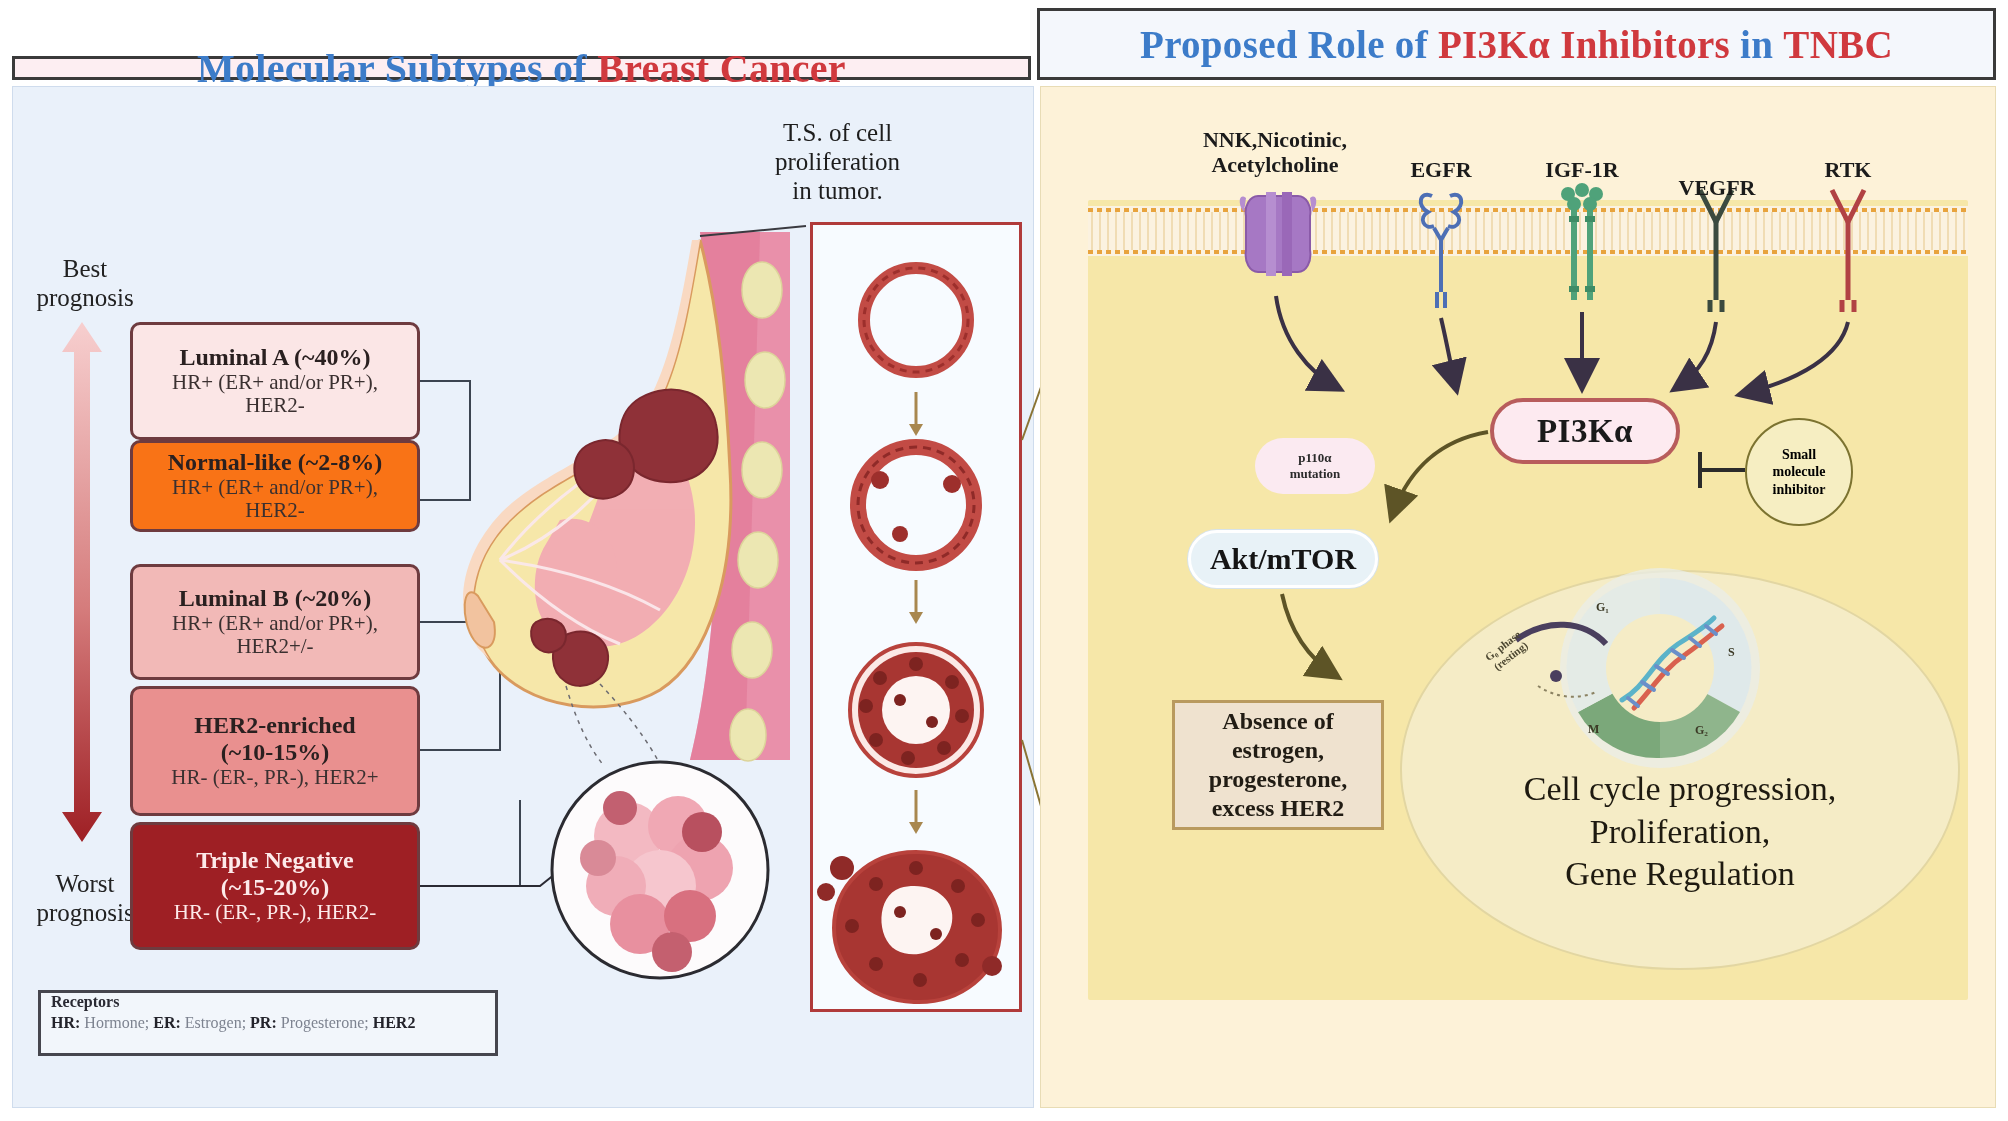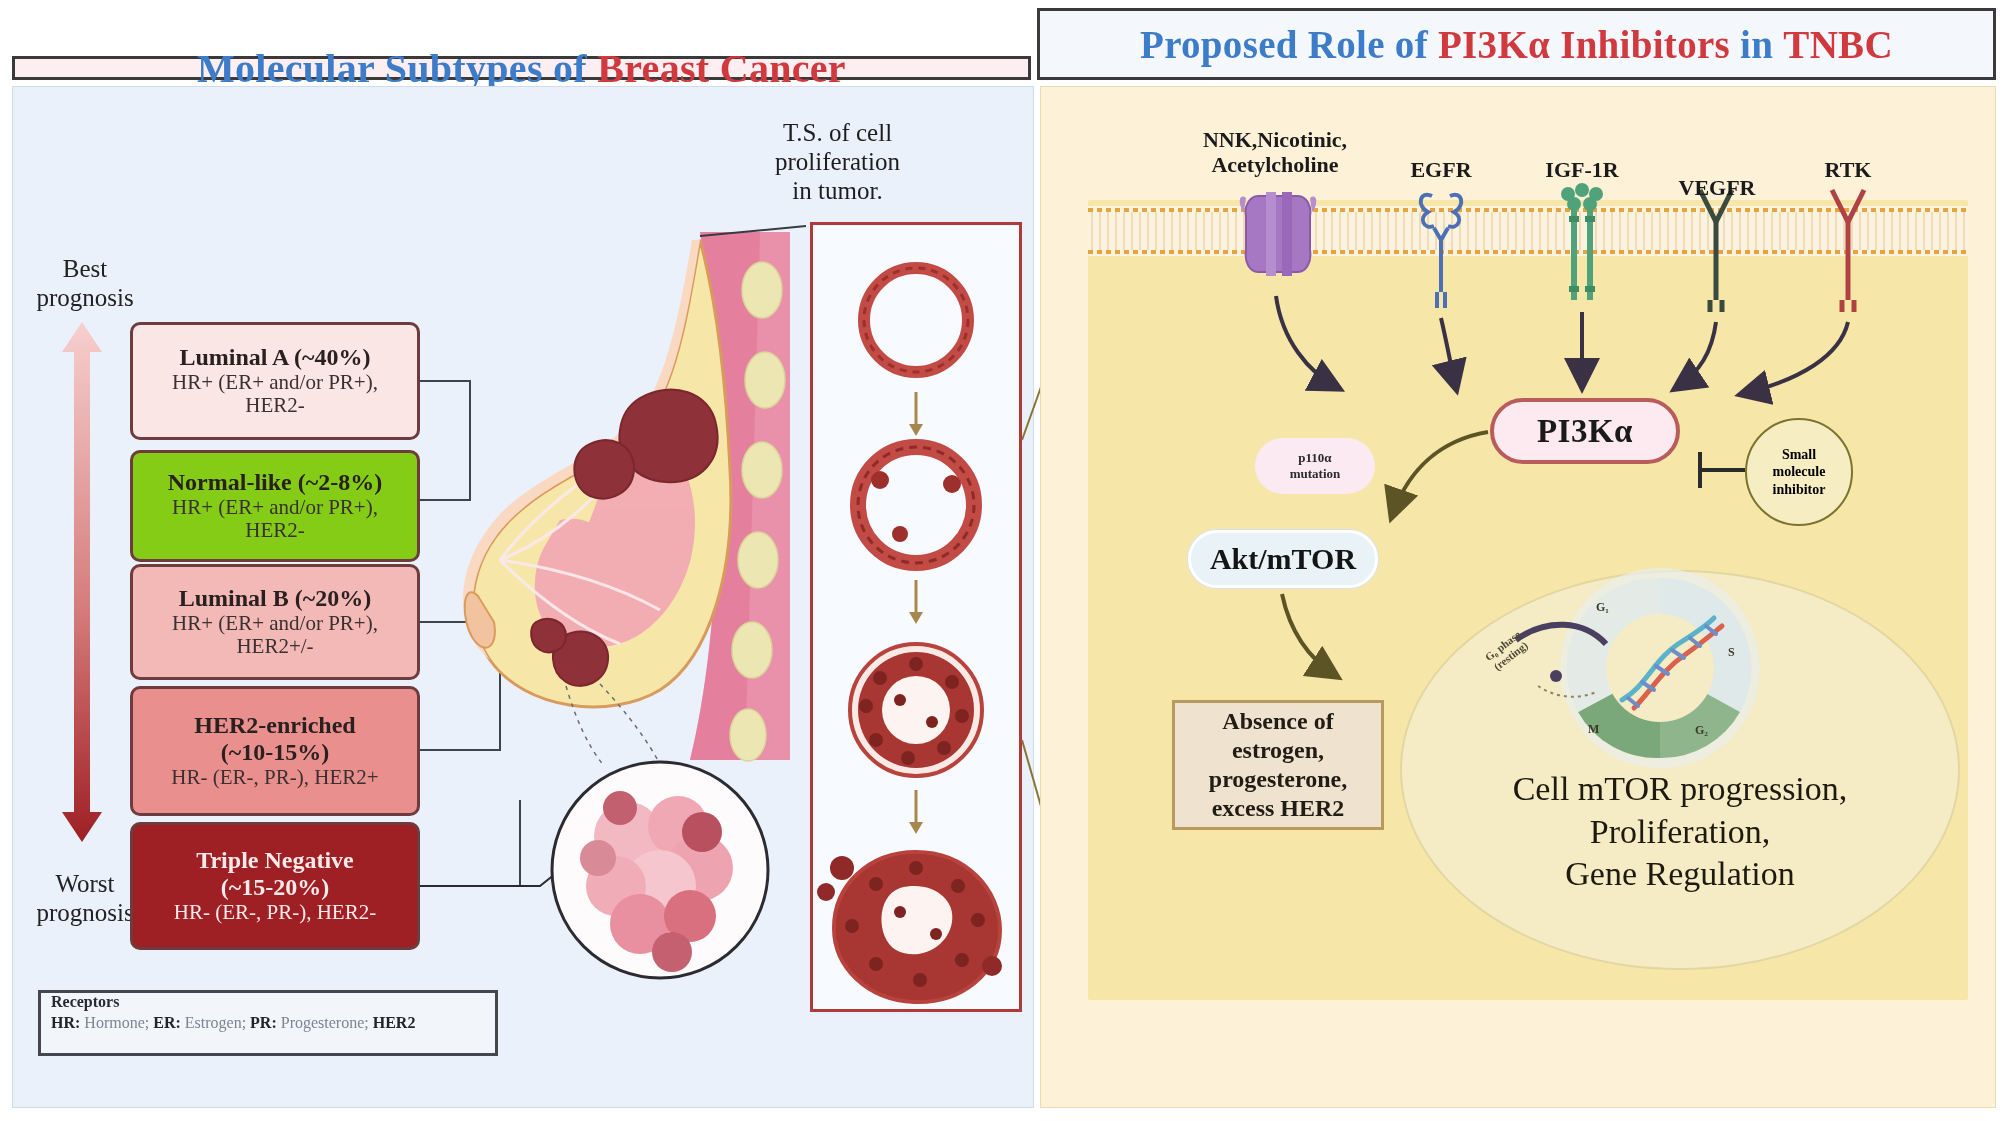--- a/index.html
+++ b/index.html
@@ -179,21 +179,21 @@
     </defs>
     <polygon points="22,0 42,30 30,30 30,490 42,490 22,520 2,490 14,490 14,30 2,30" fill="url(#pgrad)"></polygon>
   </svg>
 
   <div id="subtype-host">
       <div class="sub-box" style="top: 322px; height: 118px; background: rgb(251, 230, 230);">
         <div class="sub-title">Luminal A (~40%)</div>
         <div class="sub-desc">HR+ (ER+ and/or PR+),</div>
         <div class="sub-desc">HER2-</div>
       </div>
-      <div class="sub-box" style="top: 450px; height: 112px; background: #84cc16;">
+      <div class="sub-box" style="top: 440px; height: 92px; background: #f97316;">
         <div class="sub-title">Normal-like (~2-8%)</div>
         <div class="sub-desc">HR+ (ER+ and/or PR+),</div>
         <div class="sub-desc">HER2-</div>
       </div>
       <div class="sub-box" style="top: 564px; height: 116px; background: rgb(242, 185, 183);">
         <div class="sub-title">Luminal B (~20%)</div>
         <div class="sub-desc">HR+ (ER+ and/or PR+),</div>
         <div class="sub-desc">HER2+/-</div>
       </div>
       <div class="sub-box" style="top: 686px; height: 130px; background: rgb(233, 144, 143);">
@@ -672,18 +672,18 @@
   <div class="g0-label">
     <div>G₀ phase</div>
     <div>(resting)</div>
   </div>
   <div class="cc-phase" style="left:1596px; top:600px;">G₁</div>
   <div class="cc-phase" style="left:1728px; top:645px;">S</div>
   <div class="cc-phase" style="left:1695px; top:723px;">G₂</div>
   <div class="cc-phase" style="left:1588px; top:722px;">M</div>
 
   <div class="outcome-text">
-    <div>Cell mTOR progression,</div>
+    <div>Cell cycle progression,</div>
     <div>Proliferation,</div>
     <div>Gene Regulation</div>
   </div>
 
 </div>
 
 </body></html>

